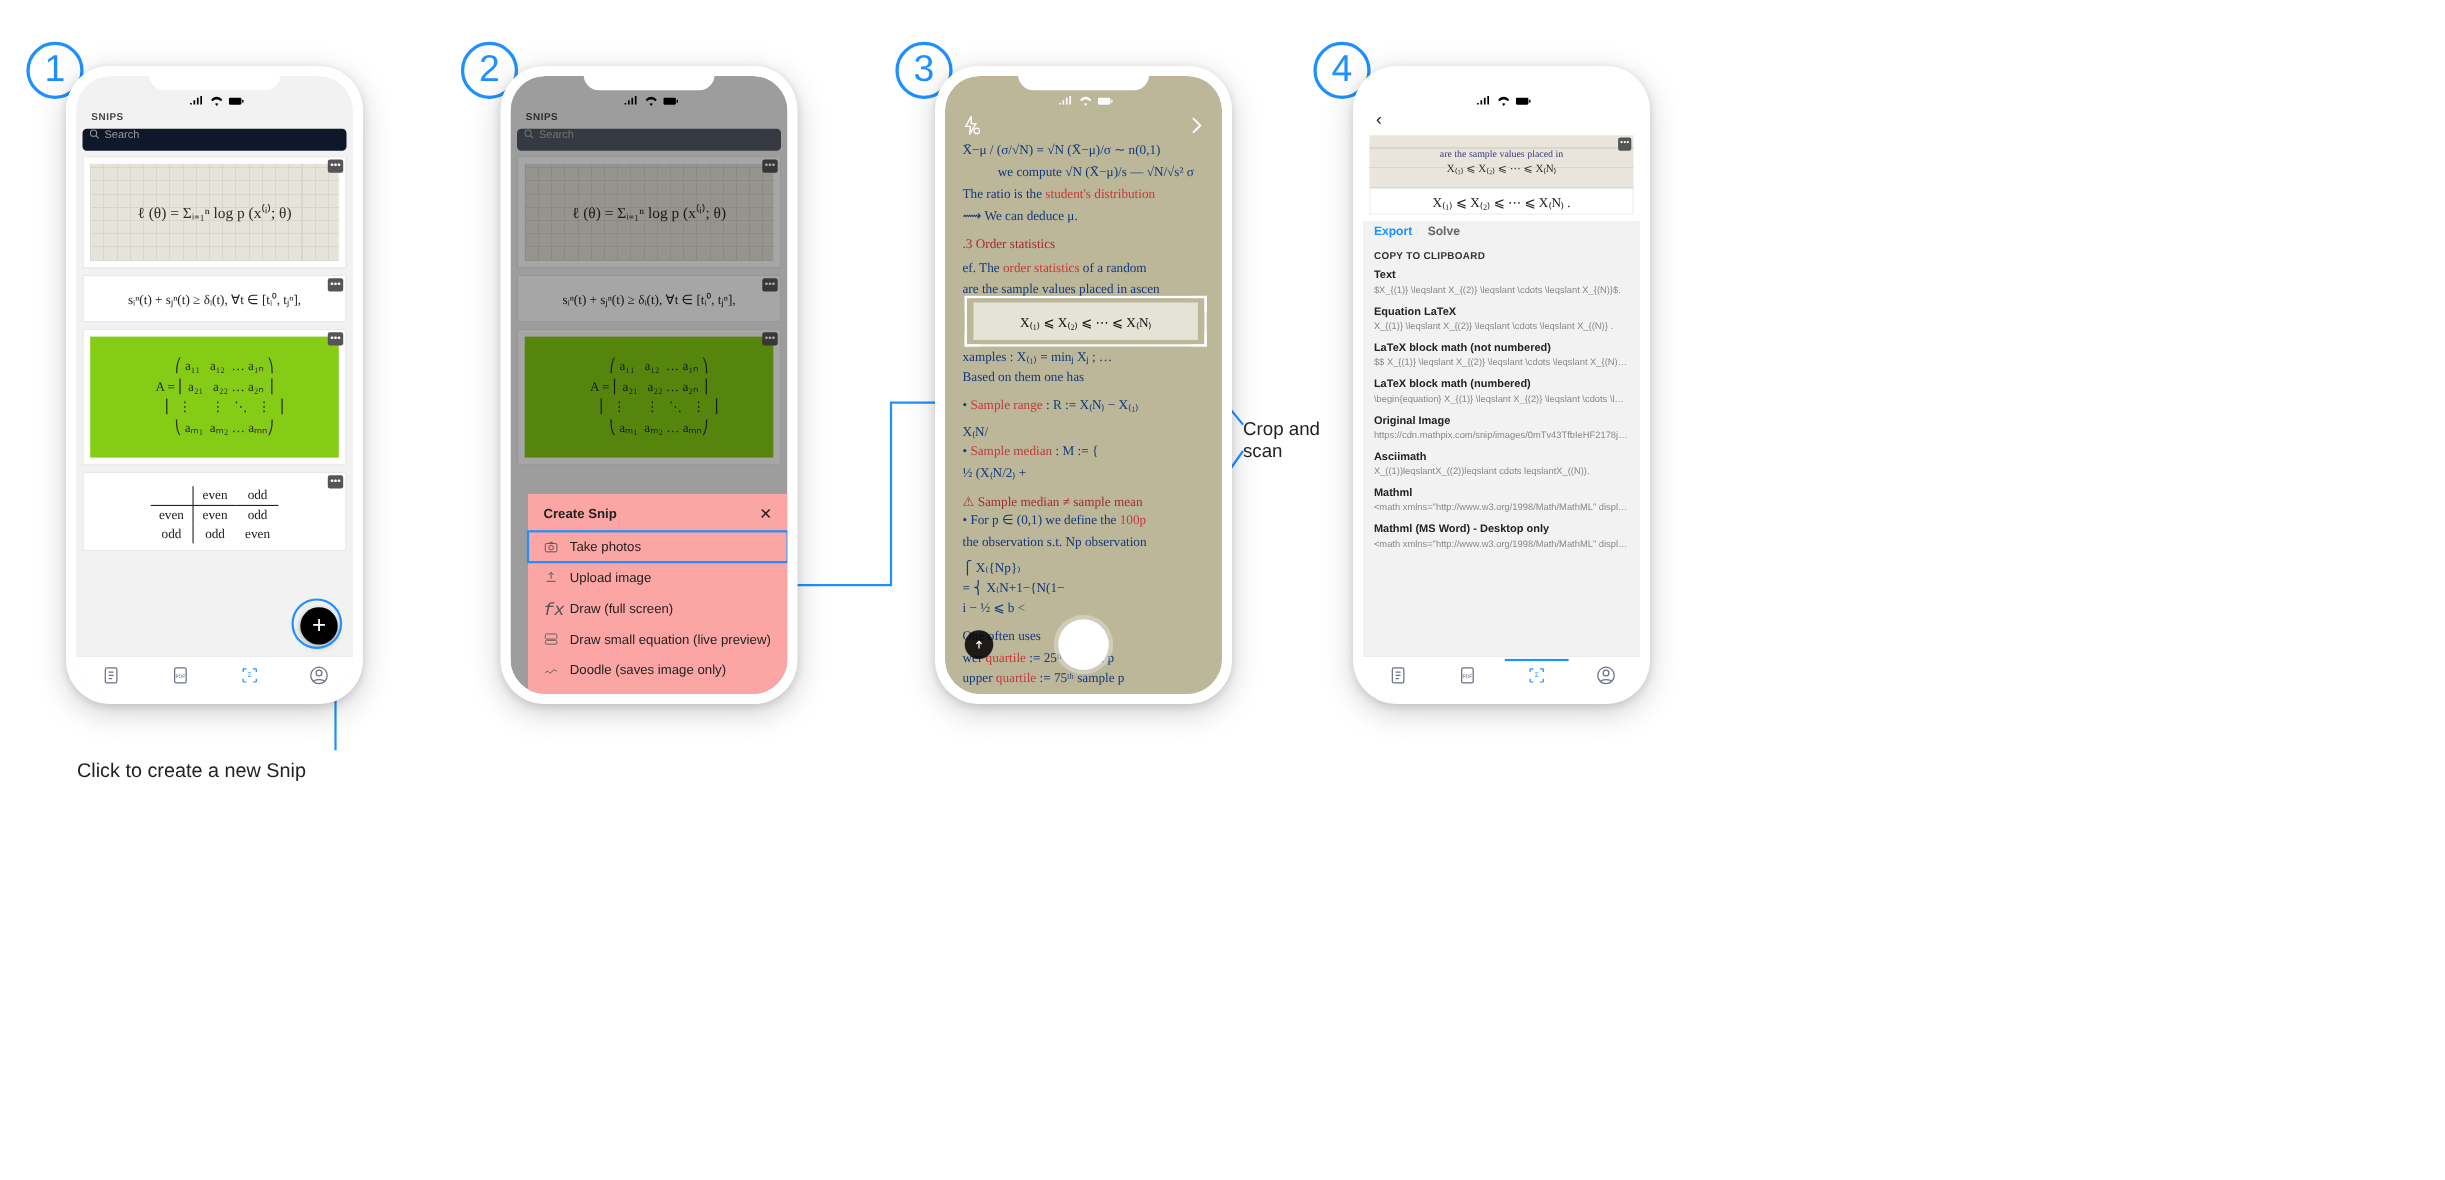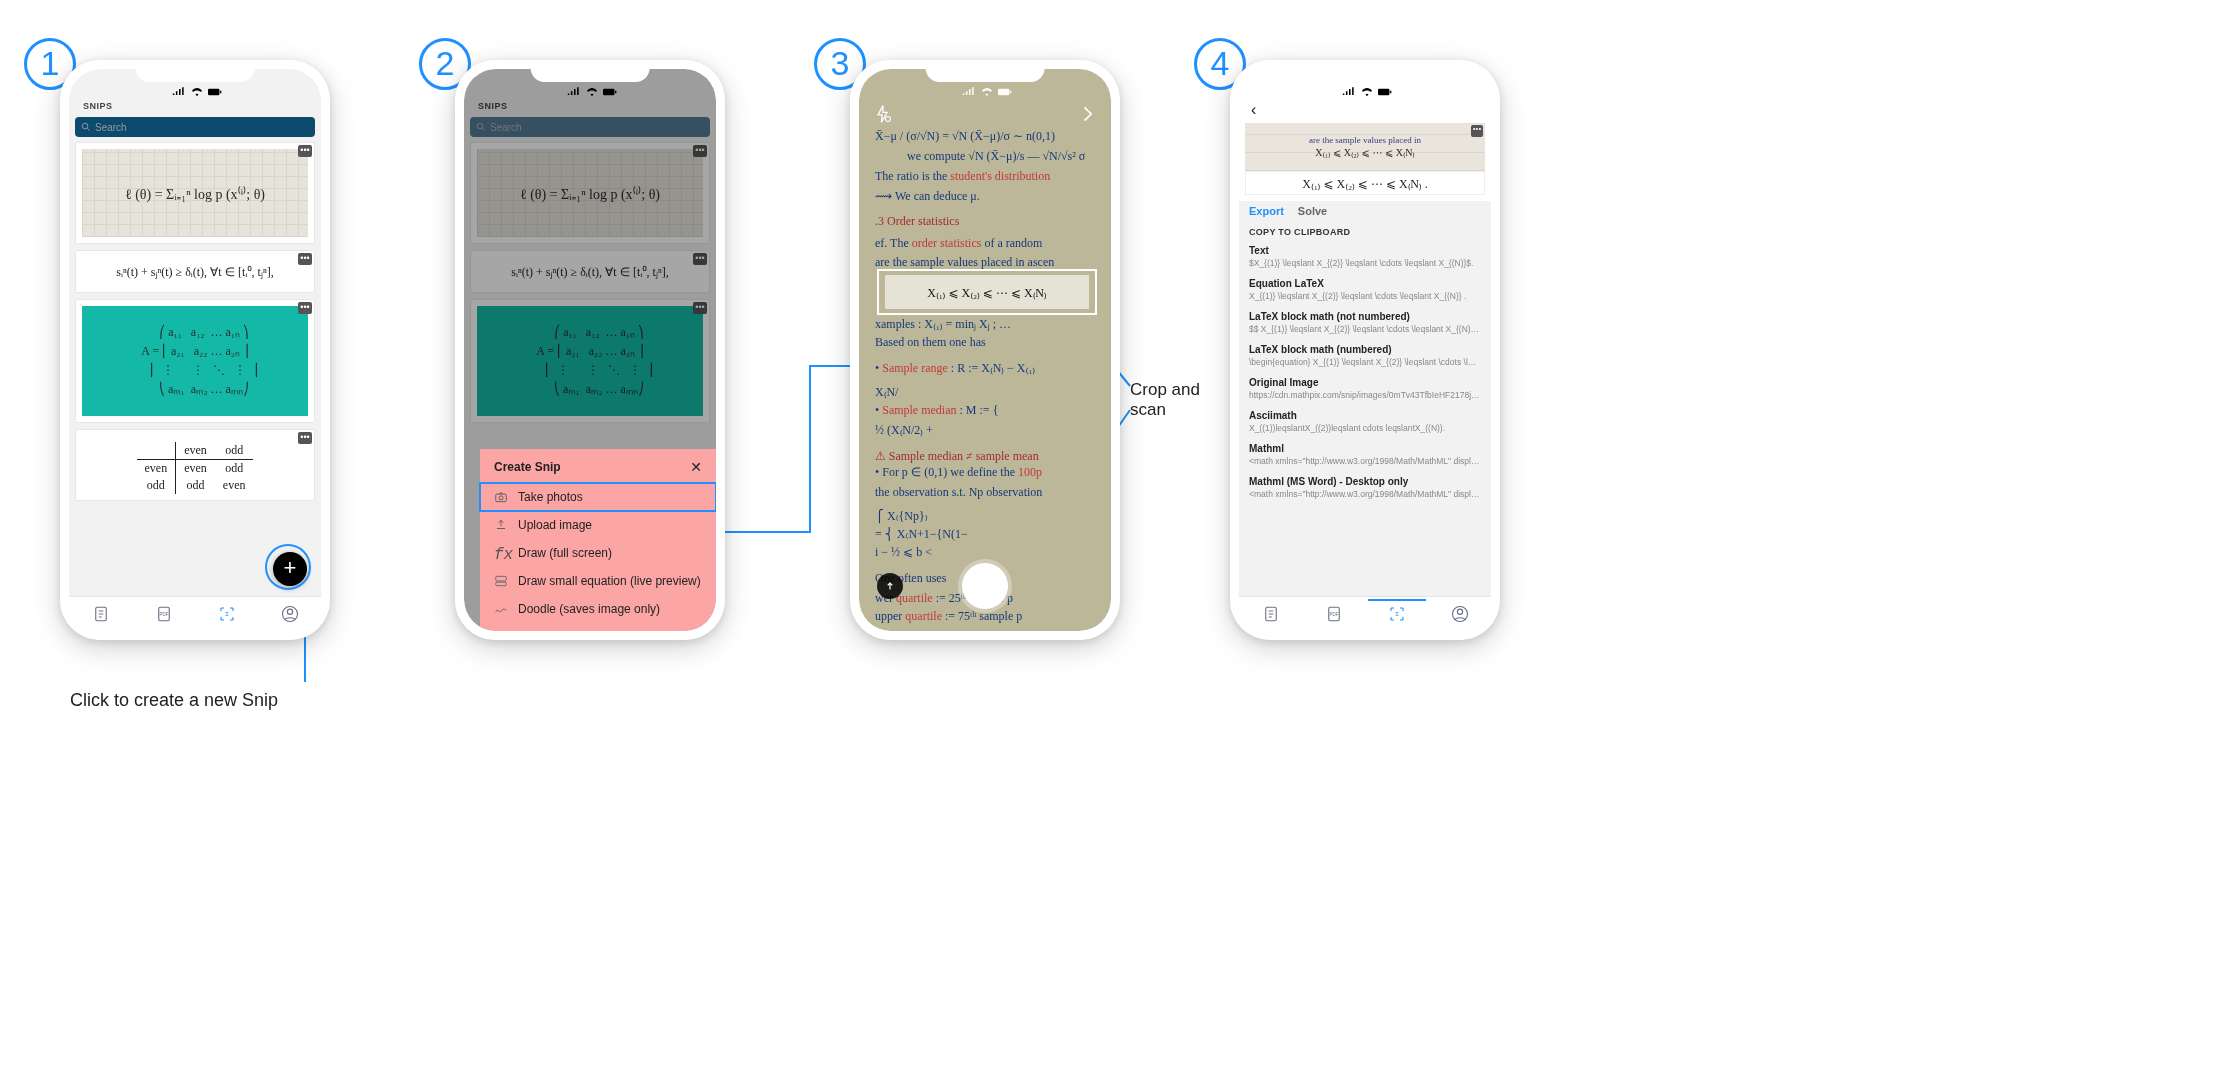--- a/index.html
+++ b/index.html
@@ -121,25 +121,24 @@
     padding: 4px 10px 4px 14px;
     font-size: 9px;
     font-weight: 700;
     letter-spacing: 0.5px;
     color: #444;
   }
   .search-box {
     margin: 2px 6px 5px;
     height: 20px;
     border-radius: 4px;
-    background: #0c4a6e;
+    background: #0f172a;
     color: #999;
     font-size: 10px;
     display: flex;
-    align-items: center;
     padding: 0 6px;
     gap: 4px;
   }
   .search-box svg { width: 10px; height: 10px; }
 
   .snip-list {
     flex: 1;
     overflow: hidden;
     display: flex;
     flex-direction: column;
@@ -178,21 +177,21 @@
       #e6e3da;
     display: flex;
     align-items: center;
     justify-content: center;
     font-family: "Comic Sans MS", "Segoe Script", cursive;
     color: #2b2b2b;
     font-size: 14px;
     text-align: center;
   }
   .hand-photo.white-paper {
-    background: #14b8a6;
+    background: #84cc16;
     height: 110px;
     font-size: 12px;
     line-height: 1.6;
     white-space: pre;
   }
   .typeset {
     font-family: "Cambria Math", "Times New Roman", serif;
     font-size: 12px;
     padding: 6px 4px;
     color: #222;

